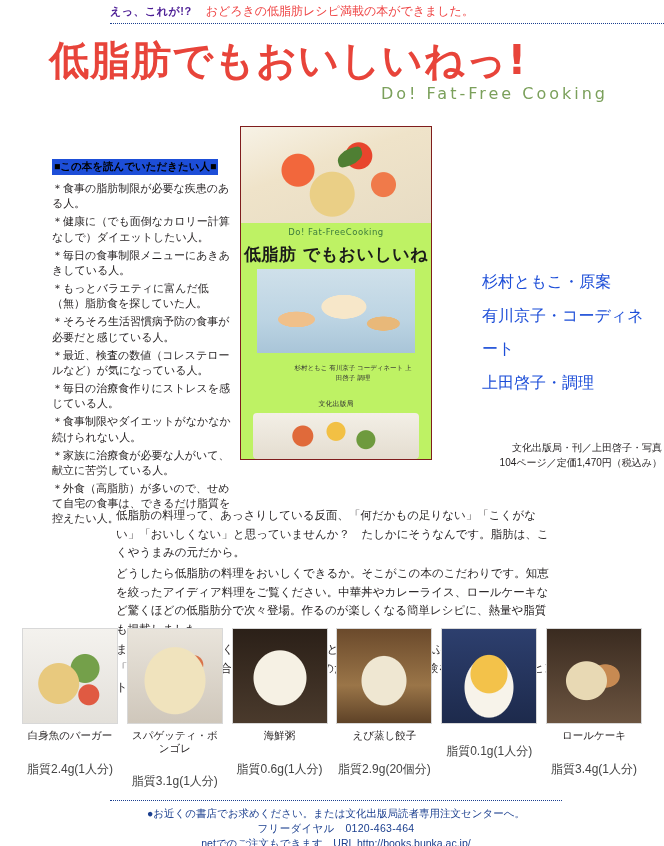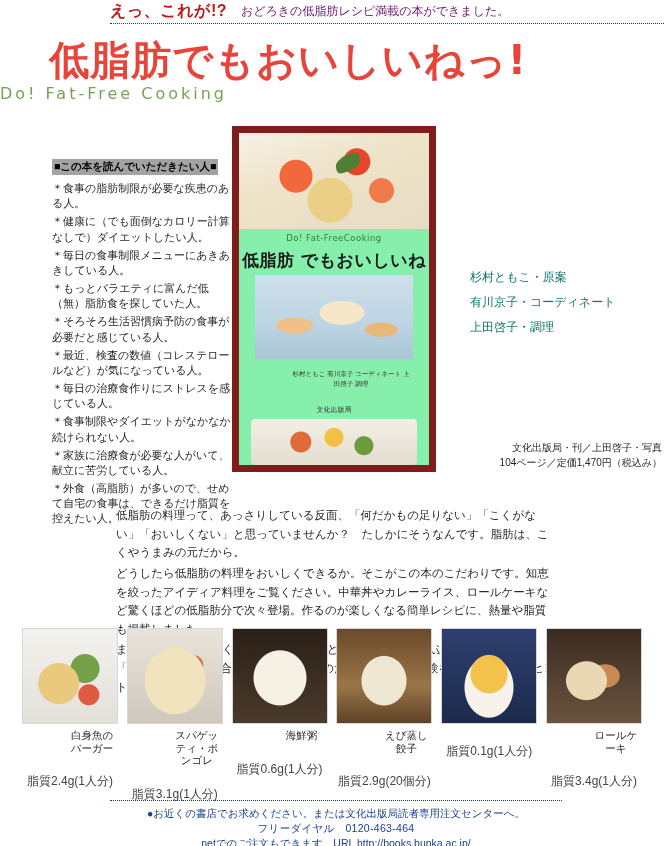--- a/index.html
+++ b/index.html
@@ -26,27 +26,27 @@
     position: absolute;
     left: 110px;
     top: 0px;
     width: 554px;
     height: 22px;
     display: flex;
     align-items: center;
     white-space: nowrap;
   }
   .topband .catch {
-    color: #b91c1c;
-    font-size: 16px;
+    color: #4c1d95;
+    font-size: 11px;
     font-weight: bold;
     letter-spacing: 0.5px;
   }
   .topband .lead {
-    color: #701a75;
+    color: #ef4444;
     font-size: 12px;
     margin-left: 14px;
   }
   .dotrule {
     position: absolute;
     left: 110px;
     top: 23px;
     width: 554px;
     height: 0;
     border-top: 1.5px dotted #1b3f8f;
@@ -63,36 +63,36 @@
     font-size: 40px;
     font-weight: bold;
     color: #e8443a;
     letter-spacing: 1px;
   }
   .subtitle {
     position: absolute;
     left: 0;
     top: 84px;
     width: 608px;
-    text-align: left;
+    text-align: right;
     font-family: "DejaVu Sans", sans-serif;
     font-size: 16px;
     color: #7ba05b;
     letter-spacing: 3px;
   }
 
   
   .leftblock {
     position: absolute;
     left: 52px;
     top: 156px;
     width: 180px;
   }
   .leftblock .hdr {
-    background: #a3a3a3;
+    background: #1d4ed8;
     color: #000;
     font-size: 10.5px;
     font-weight: bold;
     padding: 1px 2px;
     display: inline-block;
     letter-spacing: 0px;
   }
   .leftblock ul {
     list-style: none;
     margin: 6px 0 0 0;
@@ -102,26 +102,26 @@
     font-size: 11px;
     line-height: 1.38;
     margin-bottom: 3px;
     color: #231f20;
     text-indent: 0;
   }
 
   
   .bookcover {
     position: absolute;
-    left: 232px;
+    left: 240px;
     top: 126px;
     width: 190px;
     height: 332px;
-    background: #86efac;
-    border: 7px solid #7f1d1d;
+    background: #bef264;
+    border: 1px solid #7f1d1d;
     overflow: hidden;
   }
   .cover-photo-top {
     position: absolute;
     left: 0; top: 0;
     width: 190px; height: 96px;
     background:
       radial-gradient(circle at 30% 45%, #f2673c 0 16px, rgba(242,103,60,0) 17px),
       radial-gradient(circle at 62% 30%, #e8452d 0 13px, rgba(232,69,45,0) 14px),
       radial-gradient(circle at 75% 60%, #f07a4a 0 12px, rgba(240,122,74,0) 13px),
@@ -198,23 +198,24 @@
 
   
   .rightcredits {
     position: absolute;
     left: 470px;
     top: 265px;
     width: 180px;
     text-align: left;
   }
   .rightcredits div {
-    font-size: 12px;
+    font-size: 16px;
     line-height: 2.1;
-    color: #0f766e;
+    color: #1d4ed8;
+    margin-left: 12px;
   }
   .pubinfo {
     position: absolute;
     left: 492px;
     top: 440px;
     width: 170px;
     text-align: right;
   }
   .pubinfo div {
     font-size: 10px;
@@ -255,21 +256,20 @@
     border: 1px solid #d8d8d8;
     box-sizing: border-box;
     overflow: hidden;
     position: relative;
   }
   .dish .name {
     margin-top: 5px;
     font-size: 10.5px;
     color: #231f20;
     line-height: 1.2;
-    margin-left: 44px;
   }
   .dish .fat {
     margin-top: 19px;
     font-size: 12px;
     color: #444;
   }
 
   .t1 { background:
       radial-gradient(circle at 38% 58%, #e8c97e 0 20px, rgba(232,201,126,0) 21px),
       radial-gradient(circle at 66% 42%, #74a04a 0 14px, rgba(116,160,74,0) 15px),

